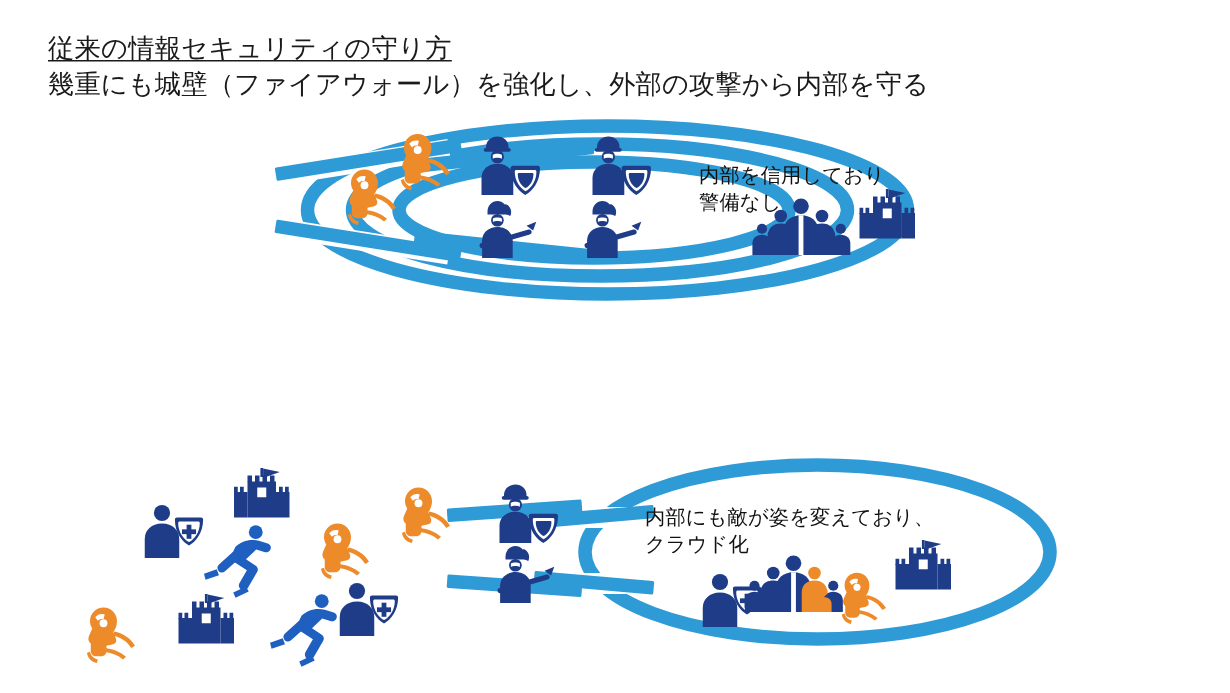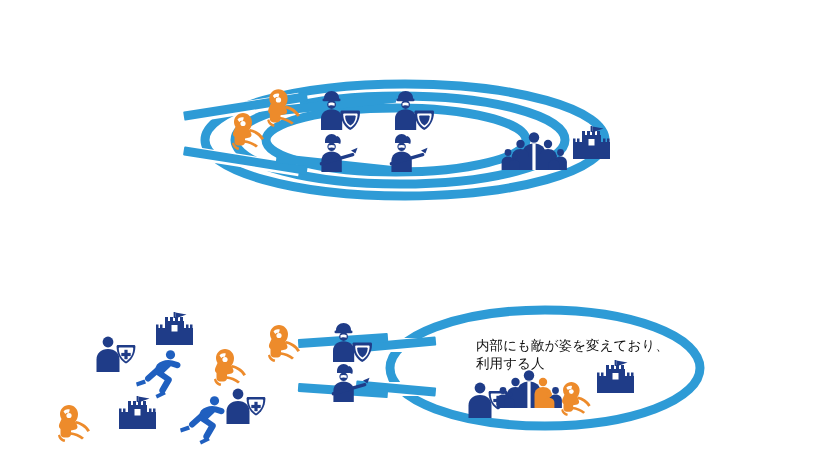--- a/index.html
+++ b/index.html
@@ -60,27 +60,31 @@
   
   .callout {
     position: absolute;
     font-size: 13.5px;
     line-height: 18px;
     color: #111111;
     white-space: nowrap;
     letter-spacing: 0.1px;
   }
   #callout-top { left: 466px; top: 108px; }
-  #callout-bottom { left: 430px; top: 336px; margin-left: 46px; }
+  #callout-bottom { left: 430px; top: 336px; }
 </style>
 </head>
 <body>
 
 <div id="slide">
 
+  <div class="txt-block" id="block-top">
+    <div class="heading">従来の情報セキュリティの守り方</div>
+    <div class="subline">幾重にも城壁（ファイアウォール）を強化し、外部の攻撃から内部を守る</div>
+  </div>
 
   <div class="stage" id="stage-top">
     <svg width="820" height="130" viewBox="0 0 820 130" xmlns="http://www.w3.org/2000/svg">
       <defs>
 
         <g id="atk">
           <path d="M11 1 C16 1 20 5 20 10 C20 13 19 15.5 17.5 17.5 L19 21 C20 23 19.5 25 17.5 25.5
                    L13 26.5 L13 30 C13 32 11.5 33.5 9.5 33.5 L6 33.5 C4 33.5 2.5 32 2.5 30
                    L2.5 25 C1 24 0.5 22 1.3 20 L3.5 15 C2.5 13.5 2 11.8 2 10 C2 5 6 1 11 1 Z" fill="#ED8B2B"></path>
           <path d="M5.5 7.5 C7 5.5 9.5 4.8 11.8 5.6 L11 8.8 C9.6 8.4 8.2 8.8 7.3 9.9 Z" fill="#ffffff"></path>
@@ -190,20 +194,24 @@
 
       <g>
         <use href="#crowd" x="503" y="54"></use>
       </g>
       <g>
         <use href="#castle" x="572" y="50"></use>
       </g>
     </svg>
   </div>
 
+  <div class="callout" id="callout-top">
+    <div>内部を信用しており</div>
+    <div>警備なし</div>
+  </div>
 
 
   <div class="stage" id="stage-bottom">
     <svg width="820" height="162" viewBox="0 0 820 162" xmlns="http://www.w3.org/2000/svg">
       <defs>
 
         <g id="runner">
           <circle cx="22.5" cy="4.8" r="4.6" fill="#1F5FBF"></circle>
           <path d="M9 14.5 C13 10.5 19 9 24.5 10.5 L30.5 12.3 C32.3 12.9 33 14.7 32.3 16.3
                    C31.6 17.9 29.8 18.6 28.2 18 L22.8 16.3 L16 22.8 L22.5 27.2
@@ -305,16 +313,16 @@
         <use href="#atk2" x="562" y="82" transform="scale(0.92) translate(48,6)"></use>
       </g>
       <g>
         <use href="#castle" x="596" y="60"></use>
       </g>
     </svg>
   </div>
 
   <div class="callout" id="callout-bottom">
     <div>内部にも敵が姿を変えており、</div>
-    <div>利用する人</div>
+    <div>クラウド化</div>
   </div>
 
 </div>
 
 </body></html>

